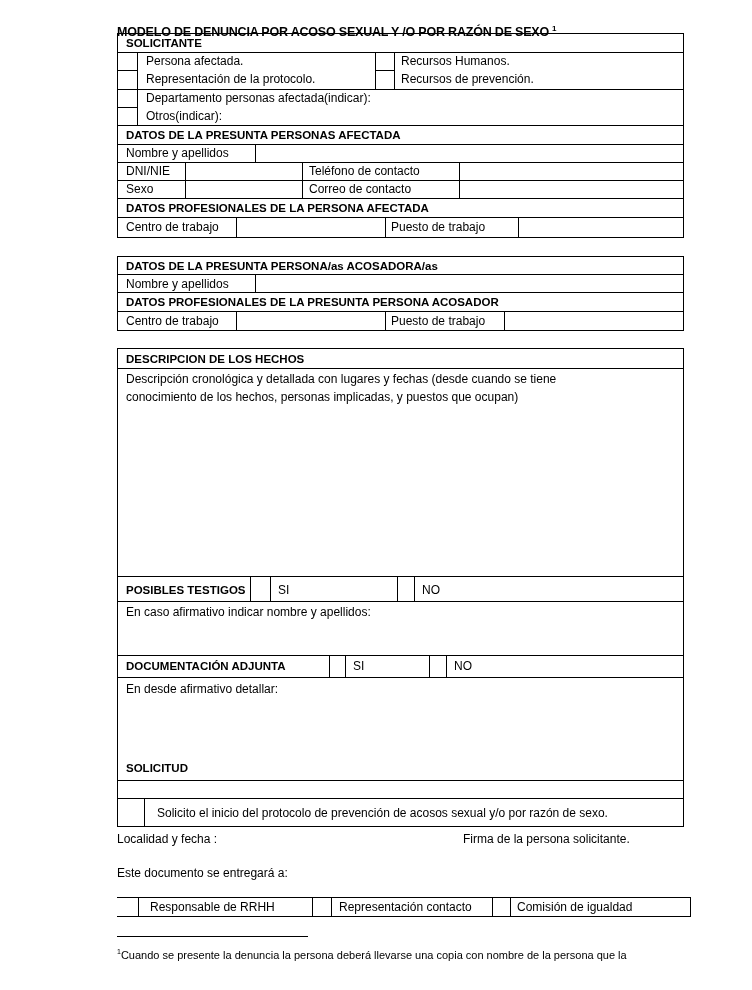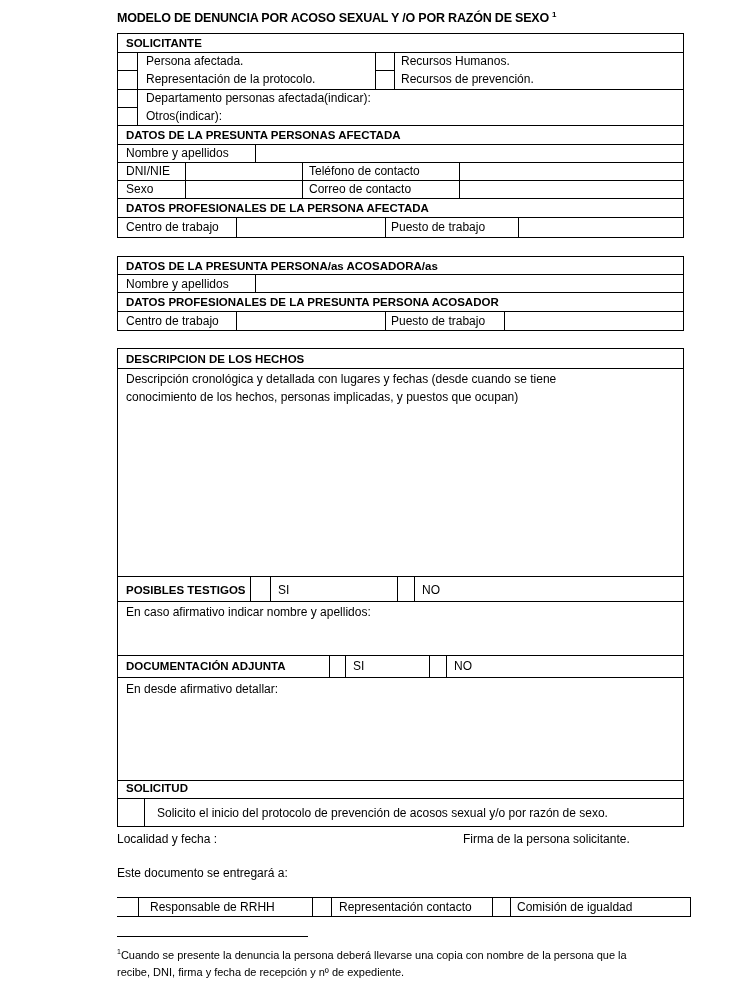--- a/index.html
+++ b/index.html
@@ -1,19 +1,19 @@
 <!DOCTYPE html>
 <html><head>
 <meta charset="utf-8">
 <style>
   html, body { margin: 0; padding: 0; background: #ffffff; }
   body { width: 752px; height: 990px; position: relative; overflow: hidden;
          font-family: "Liberation Sans", sans-serif; color: #000; font-size: 12px; }
   .abs { position: absolute; }
-  .title { left: 117px; top: 10px; font-size: 12.5px; font-weight: bold; letter-spacing: -0.2px; }
+  .title { left: 117px; top: 24px; font-size: 12.5px; font-weight: bold; letter-spacing: -0.2px; }
   .title sup { font-size: 8px; margin-left: 3px; }
   .box { position: absolute; border: 1px solid #000; box-sizing: border-box; }
   .hl { position: absolute; height: 0; border-top: 1px solid #000; }
   .vl { position: absolute; width: 0; border-left: 1px solid #000; }
   .t { position: absolute; white-space: nowrap; font-size: 12px; line-height: 14px; }
   .b { font-weight: bold; font-size: 11.5px; }
   .cb { position: absolute; background: transparent; }
   .fnote { left: 117px; font-size: 11px; line-height: 17px; }
   .fnote sup { font-size: 7px; }
 </style>
@@ -133,21 +133,21 @@
 <div class="t" style="left:120px; top:622px; width:560px; height:32px;"></div>
 
 <div class="t b" style="left:126px; top:659px;">DOCUMENTACIÓN  ADJUNTA</div>
 <div class="cb" style="left:330px; top:656px; width:15px; height:21px;"></div>
 <div class="t" style="left:353px; top:659px;">SI</div>
 <div class="cb" style="left:430px; top:656px; width:16px; height:21px;"></div>
 <div class="t" style="left:454px; top:659px;">NO</div>
 <div class="t" style="left:126px; top:682px;">En desde afirmativo detallar:</div>
 <div class="t" style="left:120px; top:700px; width:560px; height:78px;"></div>
 
-<div class="t b" style="left:126px; top:781px;">SOLICITUD</div>
+<div class="t b" style="left:126px; top:761px;">SOLICITUD</div>
 <div class="cb" style="left:118px; top:799px; width:26px; height:27px;"></div>
 <div class="t" style="left:157px; top:806px;">Solicito el inicio del protocolo de prevención de  acosos sexual y/o por razón de sexo.</div>
 
 <div class="t" style="left:117px; top:832px;">Localidad y fecha :</div>
 <div class="t" style="left:463px; top:832px;">Firma de la persona solicitante.</div>
 
 <div class="t" style="left:117px; top:866px;">Este documento se entregará a:</div>
 <div class="hl" style="left:117px; top:897px; width:574px;"></div>
 <div class="hl" style="left:117px; top:916px; width:574px;"></div>
 <div class="vl" style="left:138px; top:897px; height:19px;"></div>
@@ -159,14 +159,13 @@
 <div class="cb" style="left:117px; top:898px; width:21px; height:18px;"></div>
 <div class="t" style="left:150px; top:900px;">Responsable de RRHH</div>
 <div class="cb" style="left:313px; top:898px; width:18px; height:18px;"></div>
 <div class="t" style="left:339px; top:900px;">Representación  contacto</div>
 <div class="cb" style="left:493px; top:898px; width:17px; height:18px;"></div>
 <div class="t" style="left:517px; top:900px;">Comisión de igualdad</div>
 
 <div class="hl" style="left:117px; top:936px; width:191px;"></div>
 <div class="abs fnote" style="top:943px;">
   <div><sup>1</sup><span>Cuando se  presente la denuncia la persona deberá llevarse una copia con nombre de la persona que la</span></div>
-  <div>recibe, DNI, firma y fecha de recepción y nº de expediente.</div>
 </div>
 
 </body></html>

